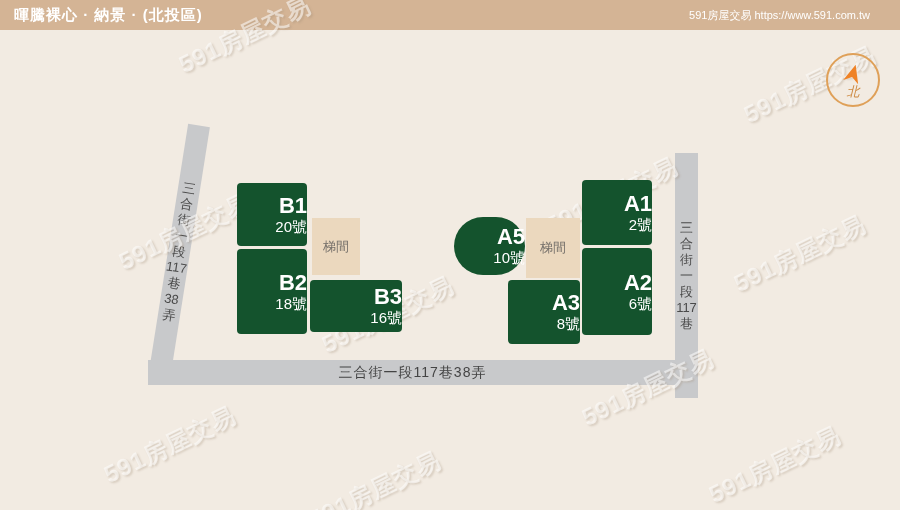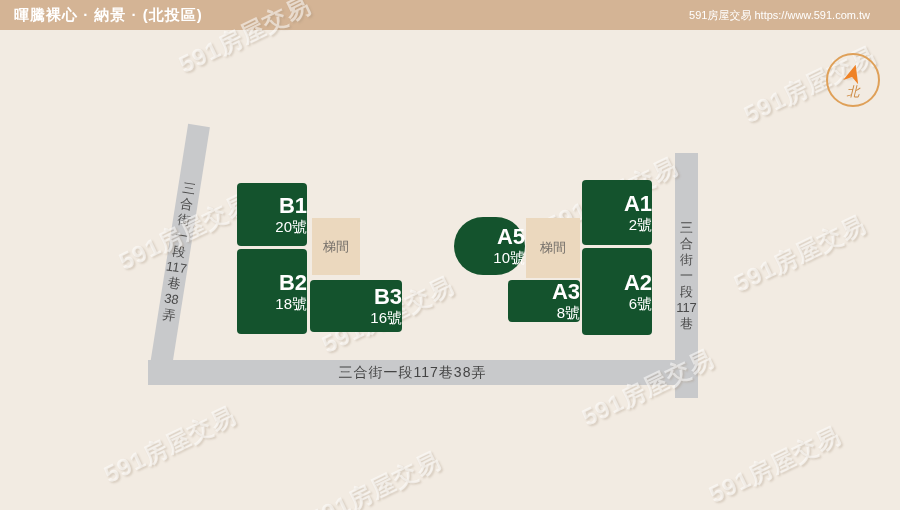--- a/index.html
+++ b/index.html
@@ -35,21 +35,21 @@
        color:#FFFFFF;cursor:default;}
   .bname{font-size:22px;font-weight:bold;line-height:24px;}
   .bnum{font-size:15px;line-height:18px;}
   .b1{left:237px;top:183px;width:70px;height:63px;}
   .b2{left:237px;top:249px;width:70px;height:85px;}
   .b5{left:365px;top:217px;width:70px;height:61px;}
   .b3{left:310px;top:280px;width:72px;height:52px;padding-left:20px;}
   .a5{left:454px;top:217px;width:71px;height:58px;border-radius:29px;}
   .a1{left:582px;top:180px;width:70px;height:65px;}
   .a2{left:582px;top:248px;width:70px;height:87px;}
-  .a3{left:508px;top:280px;width:72px;height:42px;}
+  .a3{left:508px;top:280px;width:72px;height:64px;}
 
   
   .stair{position:absolute;background:#EBD8BE;z-index:2;display:flex;align-items:center;
          justify-content:center;font-size:13px;color:#75706A;}
   .stair-left{left:312px;top:218px;width:48px;height:57px;}
   .stair-right{left:526px;top:218px;width:54px;height:60px;}
 
   
   .compass{position:absolute;left:826px;top:53px;width:54px;height:54px;border:2px solid #DFA058;
            border-radius:50%;z-index:3;display:flex;flex-direction:column;align-items:center;

